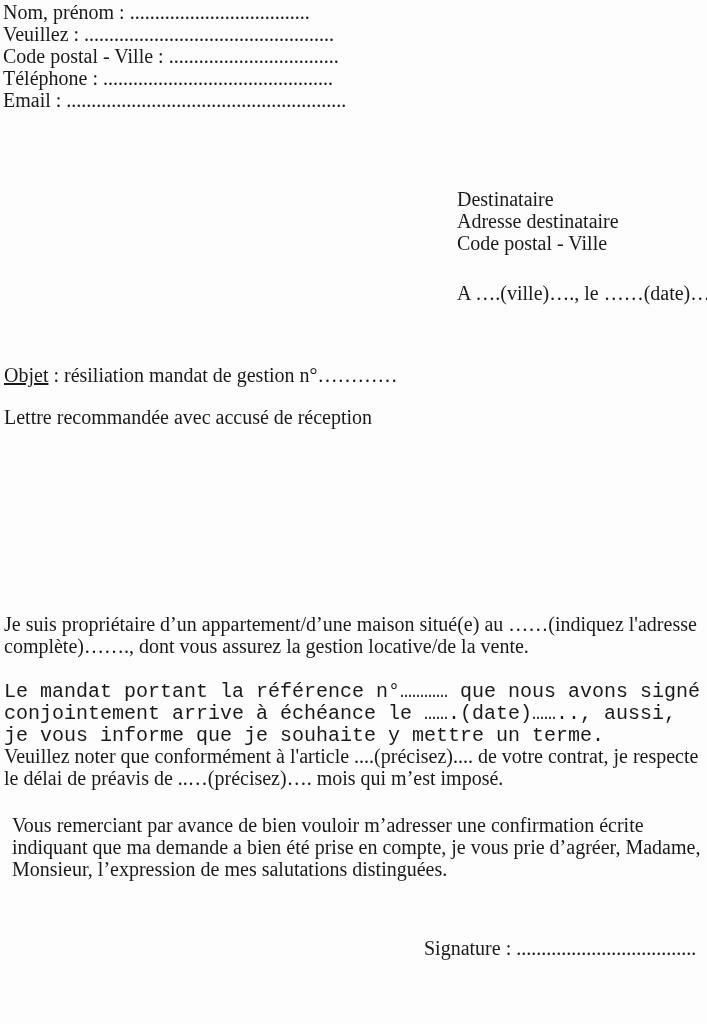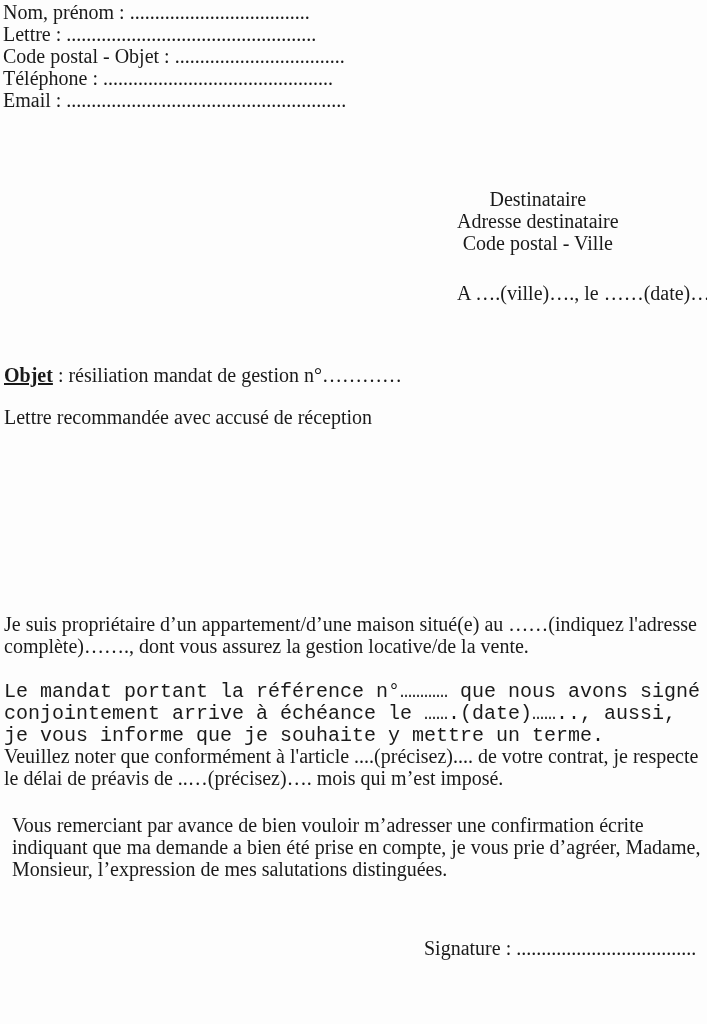--- a/index.html
+++ b/index.html
@@ -16,43 +16,43 @@
     background: #fdfdfd;
     color: #1a1a1a;
     font-family: "Liberation Serif", "DejaVu Serif", serif;
     font-size: 20px;
     line-height: 22px;
     overflow: hidden;
     padding-left: 36px;
   }
   .block { position: absolute; margin: 0; }
   .sender-block     { top: 1px;   left: 3px; }
-  .recipient-block  { top: 188px; left: 457px; text-align: center; }
+  .recipient-block  { top: 188px; left: 457px; }
   .dateline         { top: 282px; left: 457px; white-space: nowrap; }
   .subject-line     { top: 364px; left: 4px; }
   .delivery-notice  { top: 406px; left: 4px; }
   .salutation       { top: 559px; left: 4px; }
   .para             { left: 4px; width: 699px; }
   .para-1 { top: 613px; }
   .para-2 { top: 681px; font-family: Liberation Mono, monospace; }
   .para-3 { top: 745px; }
   .para-4 { top: 814px; margin-left: 8px; }
   .signature-line   { top: 937px; left: 424px; white-space: nowrap; }
-  .underlined { text-decoration: underline; font-weight: bold; }
+  .underlined { text-decoration: underline; }
   .line { white-space: nowrap; }
 </style>
 </head>
 <body>
 
 <div class="page">
 
   <div class="block sender-block">
     <div class="line">Nom, prénom : ....................................</div>
-    <div class="line">Lettre : ..................................................</div>
-    <div class="line">Code postal - Objet : ..................................</div>
+    <div class="line">Veuillez : ..................................................</div>
+    <div class="line">Code postal - Ville : ..................................</div>
     <div class="line">Téléphone : ..............................................</div>
     <div class="line">Email : ........................................................</div>
   </div>
 
   <div class="block recipient-block">
     <div class="line">Destinataire</div>
     <div class="line">Adresse destinataire</div>
     <div class="line">Code postal - Ville</div>
   </div>
 

